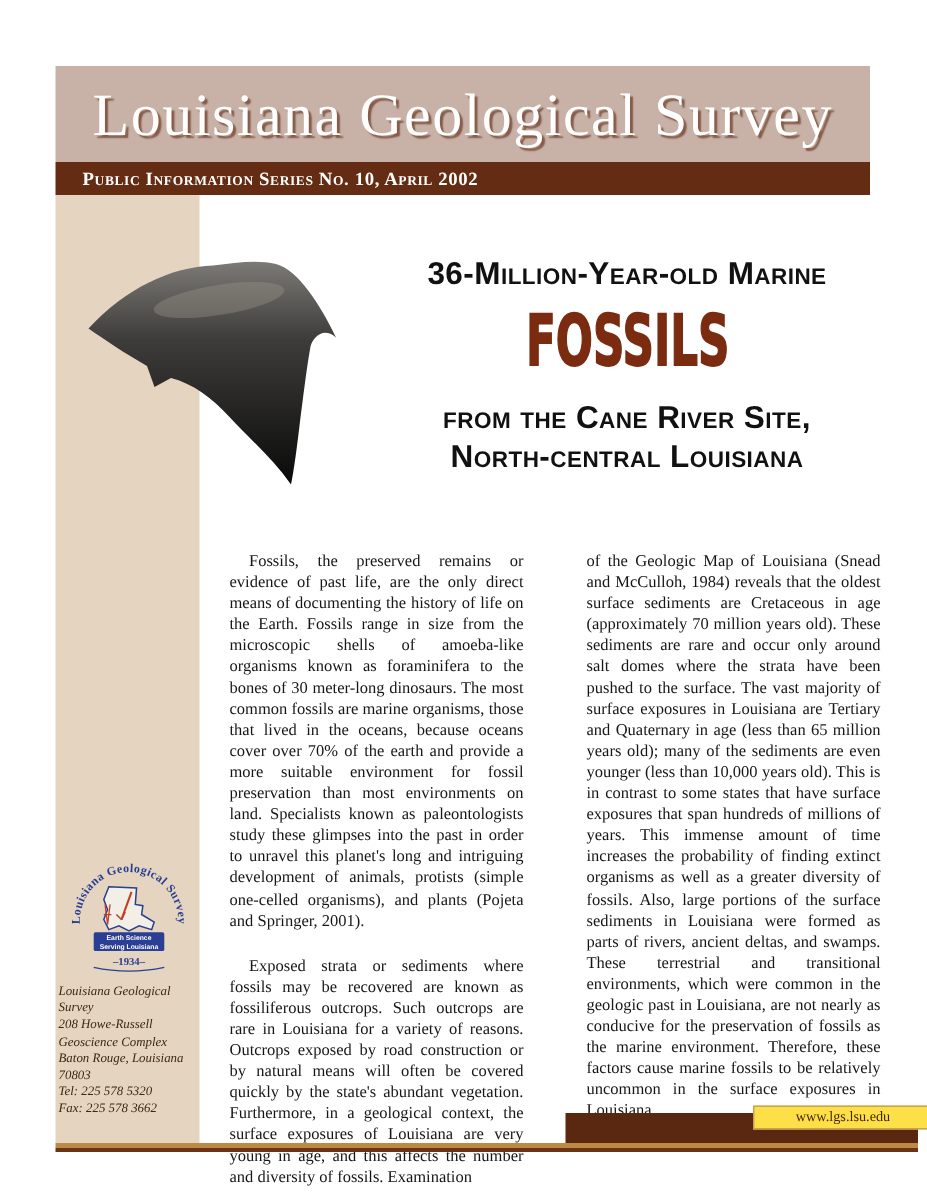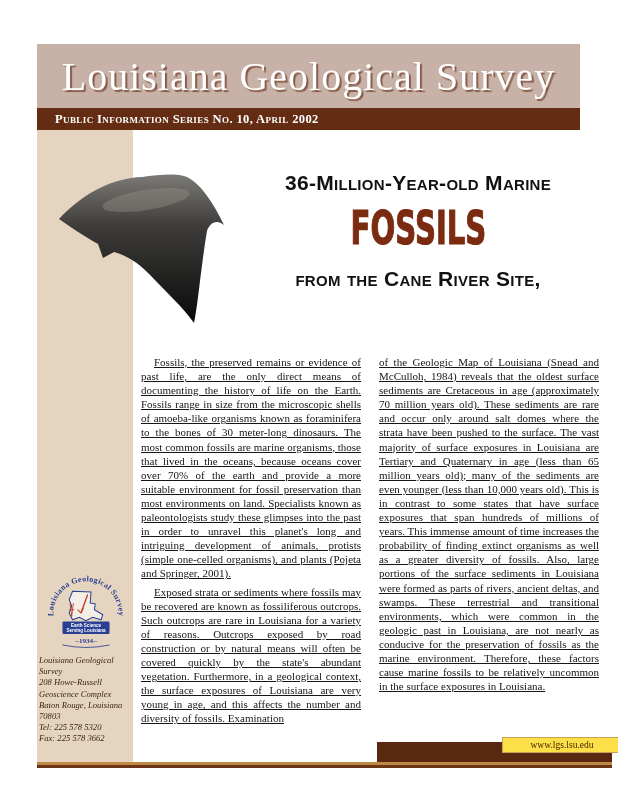--- a/index.html
+++ b/index.html
@@ -31,21 +31,21 @@
   .t-main{display:inline-block;font-family:"DejaVu Sans", sans-serif;font-weight:bold;
           font-size:47px;color:#7a2b10;-webkit-text-stroke:1.2px #7a2b10;
           transform:scaleX(0.62);transform-origin:center;}
   .t-sub{margin-top:12px;}
   .byline{margin-top:12px;font-style:italic;font-size:9.6px;color:#222222;}
 
   
   .columns{position:absolute;left:137px;top:351px;width:467px;display:flex;gap:10px;
            color:#161616;}
   .col{width:228px;font-size:11px;line-height:14.1px;text-align:justify;}
-  .col p{margin:4px;text-decoration:underline;}
+  .col p{margin:16px;}
   .col p.indent{text-indent:13px;}
 
   
   .footer-bar{position:absolute;left:377px;top:742px;width:235px;height:20px;background:#5a2710;}
   .url-box{position:absolute;left:502px;top:737px;width:120px;height:16px;background:#fde047;
            border:1px solid #caa057;box-sizing:border-box;text-align:center;line-height:14px;
            font-size:9.5px;color:#401f06;cursor:pointer;}
   .gold-rule{position:absolute;left:37px;top:762px;width:575px;height:6px;
              background:linear-gradient(to bottom,#bd8a45 0 58%,#6b3416 58% 100%);}
 </style>
@@ -84,20 +84,21 @@
              C 30,70 15,60 5,53 Z" fill="url(#toothg)"></path>
     <ellipse cx="92" cy="34" rx="44" ry="10" fill="#9a958c" opacity="0.38" transform="rotate(-9 92 34)"></ellipse>
   </svg>
 
   <div class="title-block">
     <div class="t-sc">36-Million-Year-old Marine</div>
     <div class="t-main-wrap">
       <span class="t-main">FOSSILS</span>
     </div>
     <div class="t-sc t-sub">from the Cane River Site,</div>
+    <div class="t-sc">North-central Louisiana</div>
   </div>
 
   <div class="columns">
     <div class="col">
       <p class="indent">Fossils, the preserved remains or evidence of past life, are the only direct means of documenting the history of life on the Earth. Fossils range in size from the microscopic shells of amoeba-like organisms known as foraminifera to the bones of 30 meter-long dinosaurs. The most common fossils are marine organisms, those that lived in the oceans, because oceans cover over 70% of the earth and provide a more suitable environment for fossil preservation than most environments on land. Specialists known as paleontologists study these glimpses into the past in order to unravel this planet's long and intriguing development of animals, protists (simple one-celled organisms), and plants (Pojeta and Springer, 2001).</p>
       <p class="indent">Exposed strata or sediments where fossils may be recovered are known as fossiliferous outcrops. Such outcrops are rare in Louisiana for a variety of reasons. Outcrops exposed by road construction or by natural means will often be covered quickly by the state's abundant vegetation. Furthermore, in a geological context, the surface exposures of Louisiana are very young in age, and this affects the number and diversity of fossils. Examination</p>
     </div>
     <div class="col">
       <p>of the Geologic Map of Louisiana (Snead and McCulloh, 1984) reveals that the oldest surface sediments are Cretaceous in age (approximately 70 million years old). These sediments are rare and occur only around salt domes where the strata have been pushed to the surface. The vast majority of surface exposures in Louisiana are Tertiary and Quaternary in age (less than 65 million years old); many of the sediments are even younger (less than 10,000 years old). This is in contrast to some states that have surface exposures that span hundreds of millions of years. This immense amount of time increases the probability of finding extinct organisms as well as a greater diversity of fossils. Also, large portions of the surface sediments in Louisiana were formed as parts of rivers, ancient deltas, and swamps. These terrestrial and transitional environments, which were common in the geologic past in Louisiana, are not nearly as conducive for the preservation of fossils as the marine environment. Therefore, these factors cause marine fossils to be relatively uncommon in the surface exposures in Louisiana.</p>
     </div>

